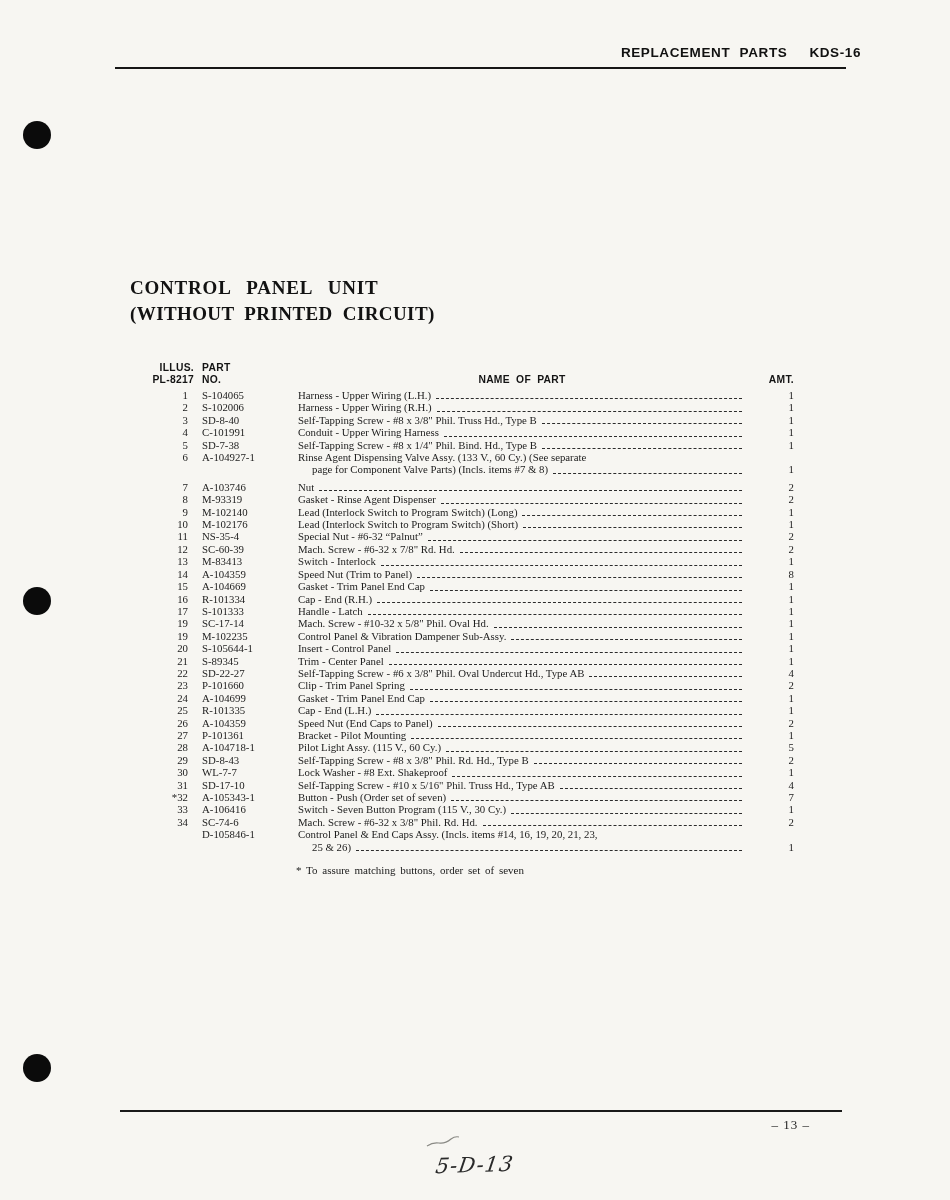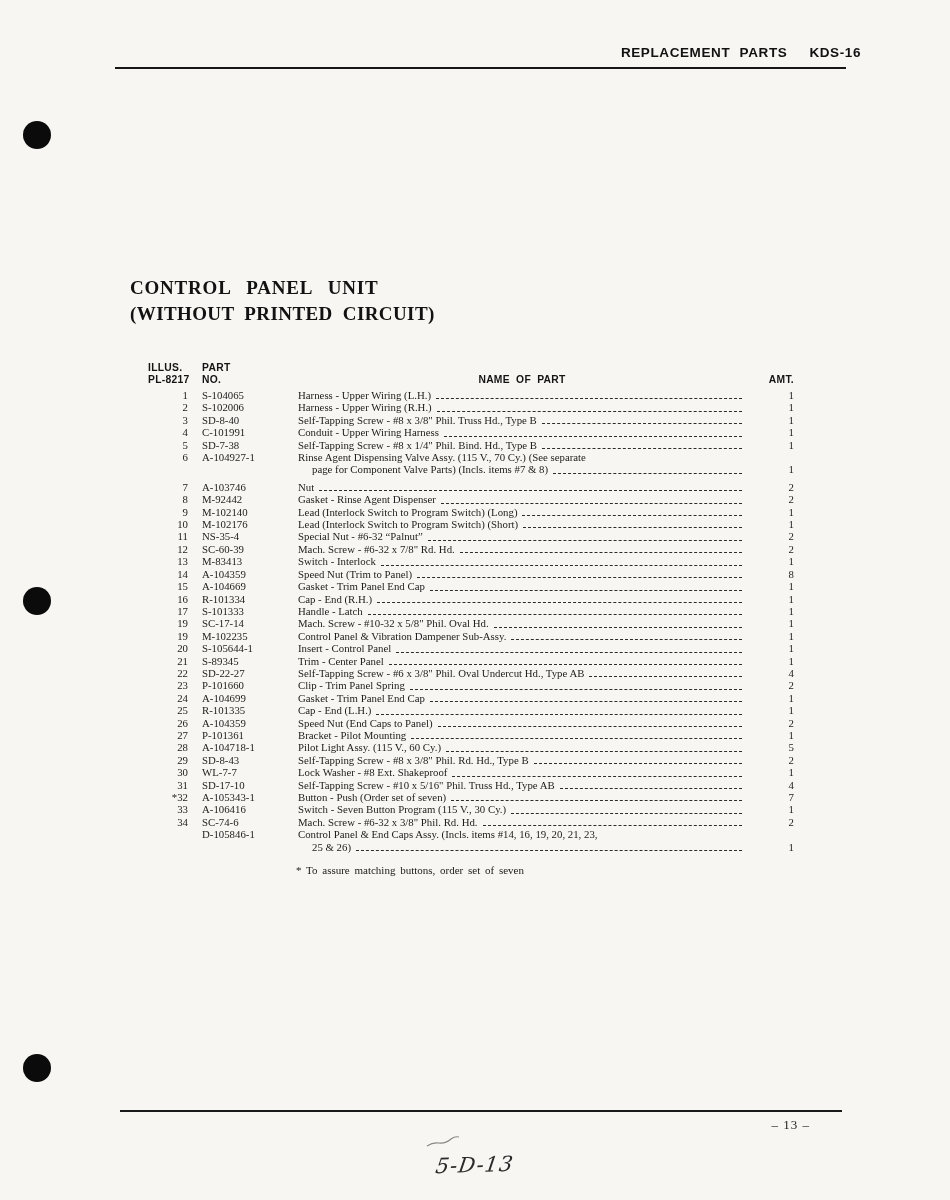--- a/index.html
+++ b/index.html
@@ -40,21 +40,21 @@
 
   
   .table{position:absolute;left:148px;top:362px;width:646px;font-size:10.8px;line-height:12.4px;}
   .t-line{display:grid;grid-template-columns:46px 88px 1fr 40px;column-gap:8px;}
   .t-head{
     font-family:"Liberation Sans","DejaVu Sans",sans-serif;
     font-weight:bold;font-size:10.3px;line-height:11.5px;
     margin-bottom:4px;align-items:end;color:#141414;letter-spacing:0.3px;
   }
   .c-illus{text-align:right;padding-right:6px;white-space:nowrap;}
-  .t-head .c-illus{text-align:left;padding-right:0;}
+  .t-head .c-illus{text-align:right;padding-right:0;}
   .c-part{white-space:nowrap;}
   .c-name{display:flex;min-width:0;}
   .t-head .c-name{display:block;text-align:center;word-spacing:3px;}
   .c-amt{text-align:right;white-space:nowrap;}
   .nm{white-space:nowrap;}
   .nm.indent{padding-left:14px;}
   .leader{flex:1;height:0;border-bottom:1.3px dashed #2c2c2c;align-self:flex-end;margin:0 4px 2px 5px;min-width:8px;}
   .gap-after{margin-bottom:5px;}
 
   
@@ -146,21 +146,21 @@
     <div class="c-name">
       <span class="nm">Self-Tapping Screw - #8 x 1/4" Phil. Bind. Hd., Type B</span>
       <span class="leader"></span>
     </div>
     <div class="c-amt">1</div>
   </div>
         <div class="t-line t-row">
     <div class="c-illus">6</div>
     <div class="c-part">A-104927-1</div>
     <div class="c-name">
-      <span class="nm">Rinse Agent Dispensing Valve Assy. (115 V., 70 Cy.) (See separate</span>
+      <span class="nm">Rinse Agent Dispensing Valve Assy. (133 V., 60 Cy.) (See separate</span>
       <span class="leader" style="visibility: hidden;"></span>
     </div>
     <div class="c-amt"></div>
   </div>
         <div class="t-line t-row gap-after">
     <div class="c-illus"></div>
     <div class="c-part"></div>
     <div class="c-name">
       <span class="nm indent">page for Component Valve Parts) (Incls. items #7 &amp; 8)</span>
       <span class="leader"></span>
@@ -171,21 +171,21 @@
     <div class="c-illus">7</div>
     <div class="c-part">A-103746</div>
     <div class="c-name">
       <span class="nm">Nut</span>
       <span class="leader"></span>
     </div>
     <div class="c-amt">2</div>
   </div>
         <div class="t-line t-row">
     <div class="c-illus">8</div>
-    <div class="c-part">M-92442</div>
+    <div class="c-part">M-93319</div>
     <div class="c-name">
       <span class="nm">Gasket - Rinse Agent Dispenser</span>
       <span class="leader"></span>
     </div>
     <div class="c-amt">2</div>
   </div>
         <div class="t-line t-row">
     <div class="c-illus">9</div>
     <div class="c-part">M-102140</div>
     <div class="c-name">

